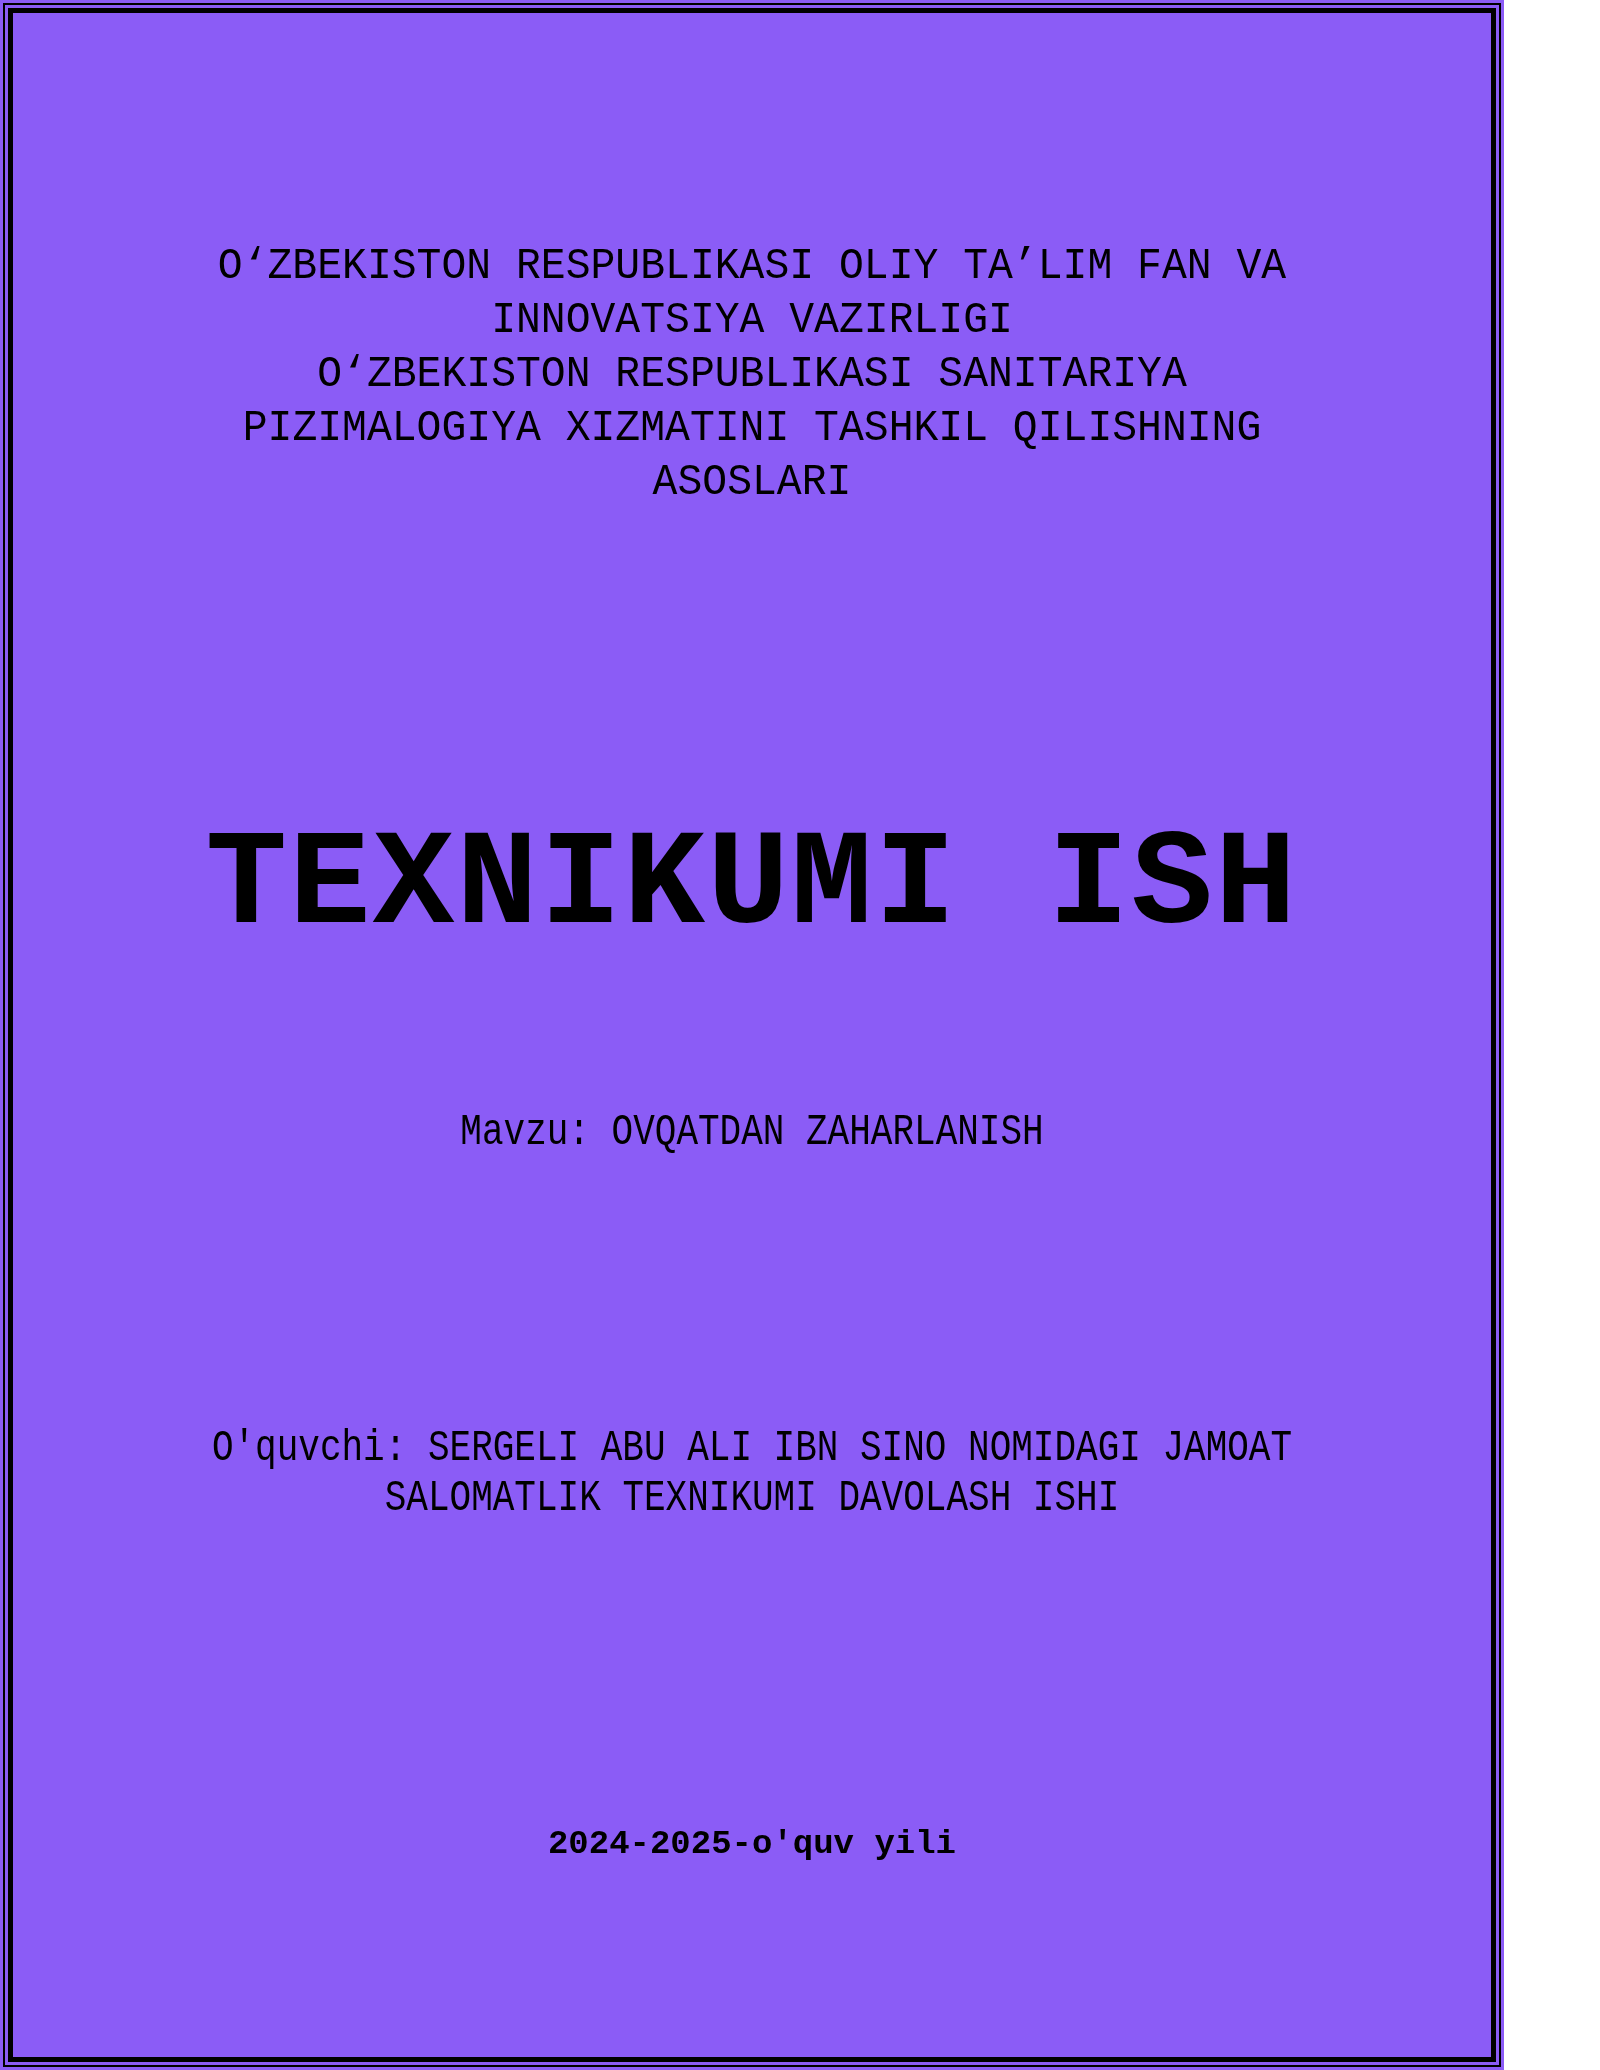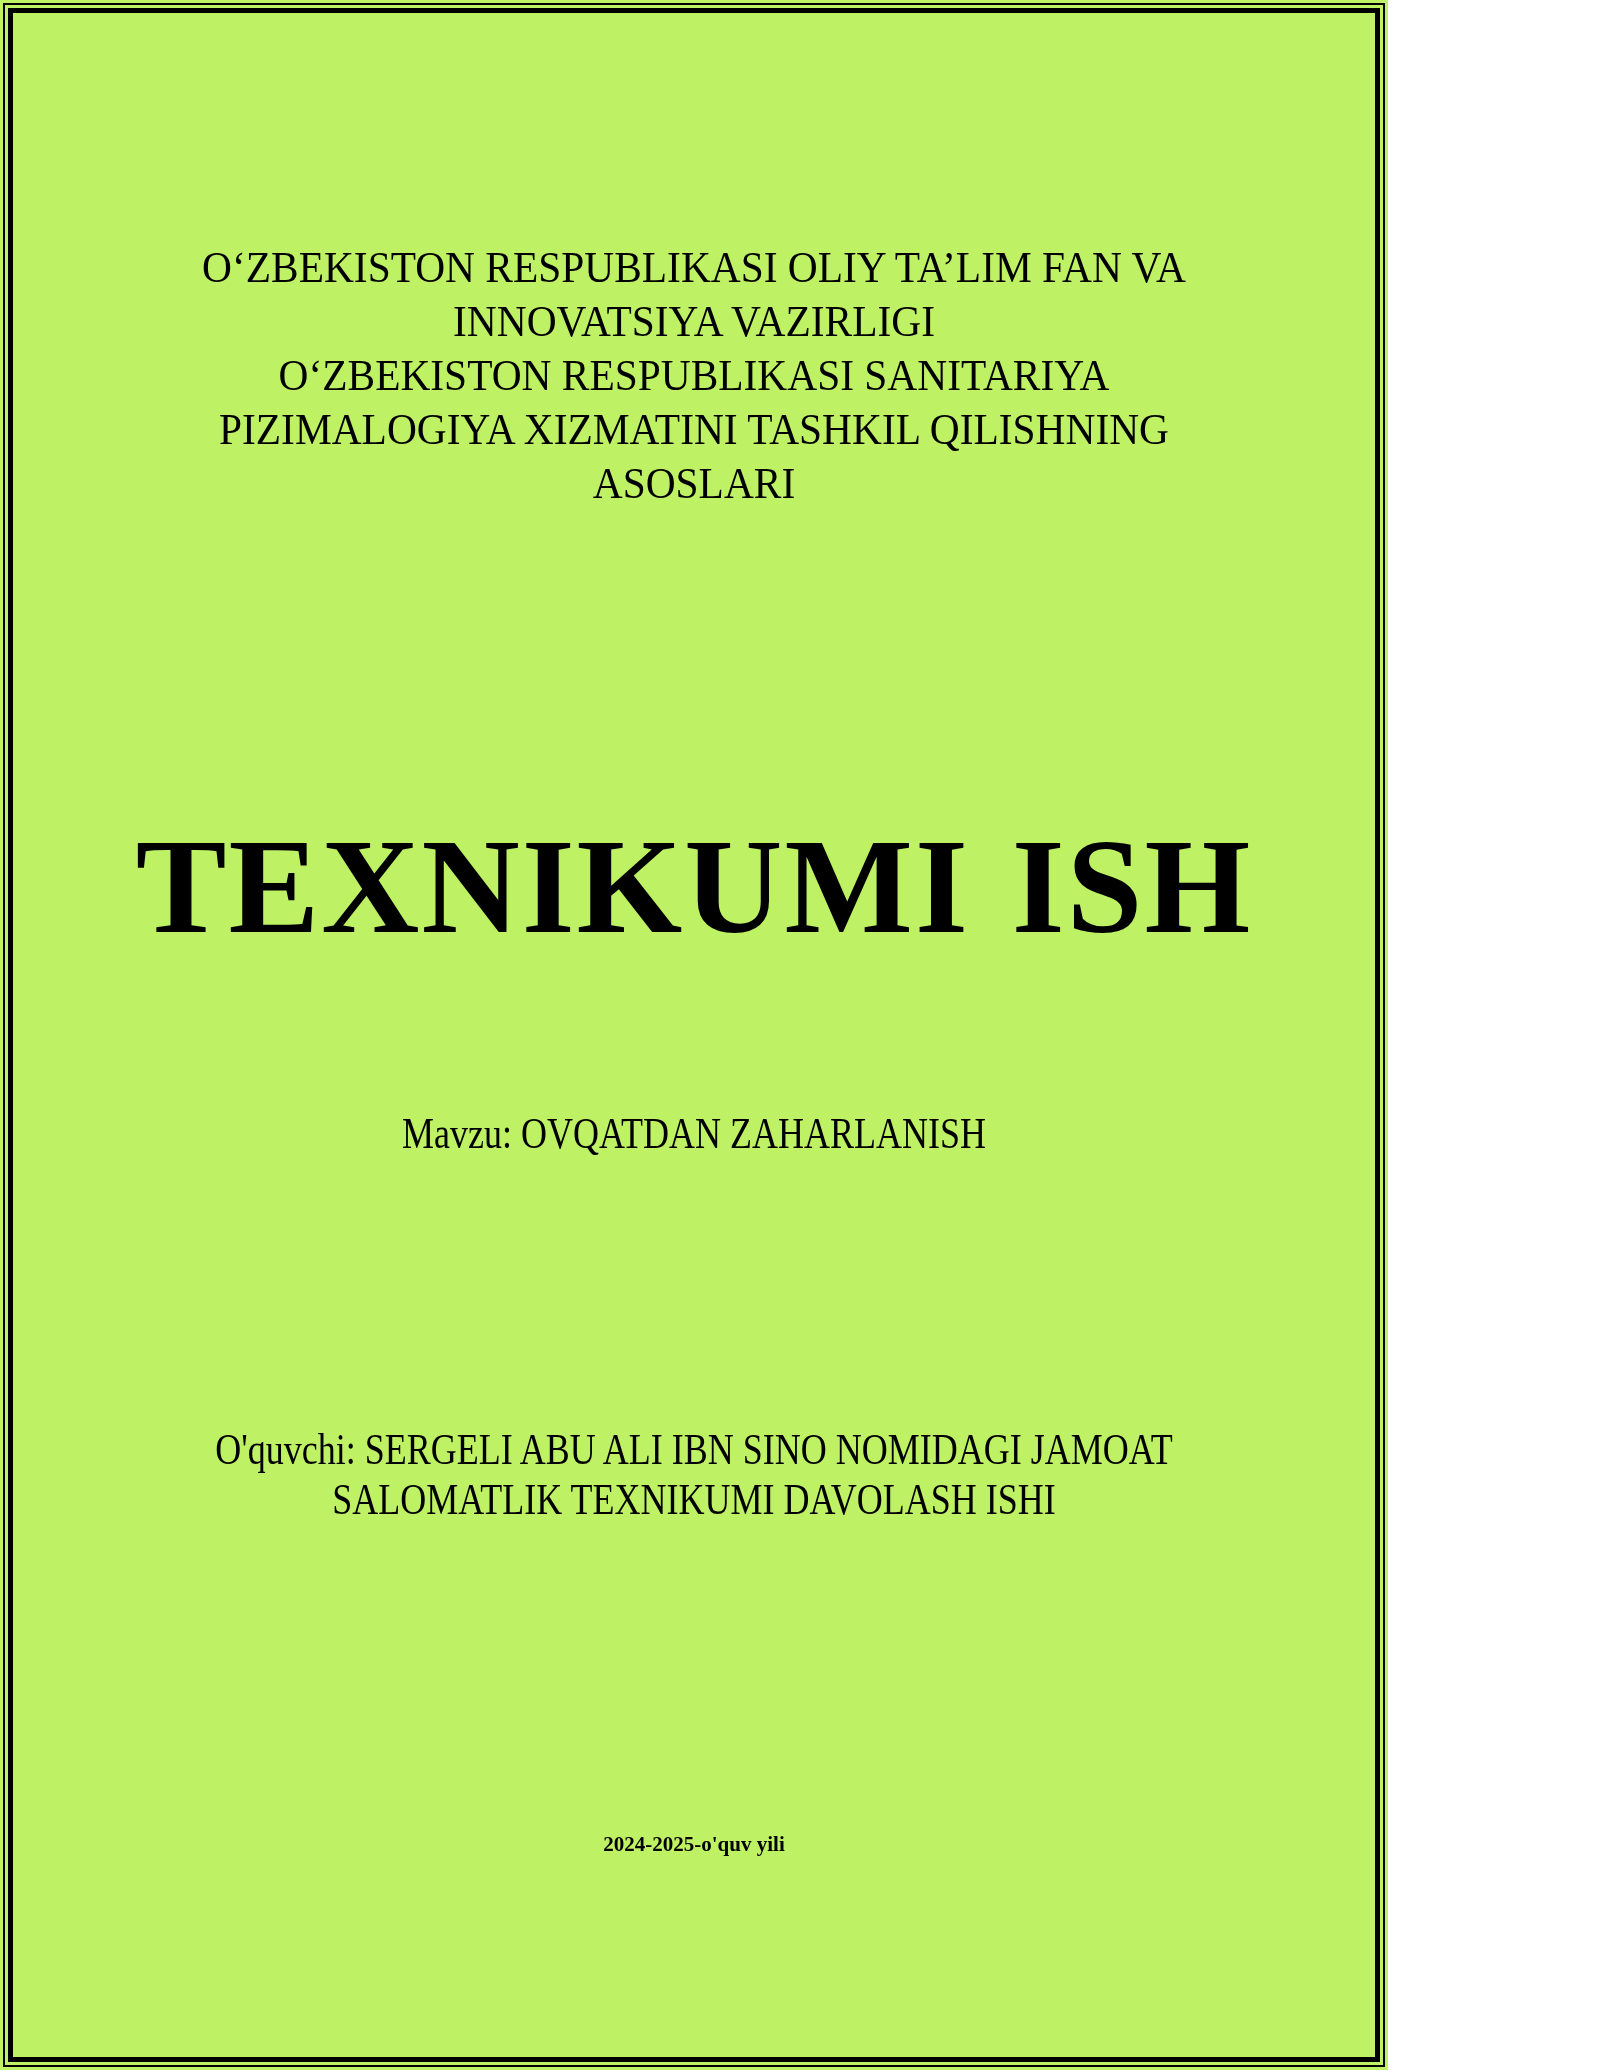--- a/index.html
+++ b/index.html
@@ -2,25 +2,25 @@
 <html><head>
 <meta charset="utf-8">
 <style>
   html, body {
     margin: 0;
     padding: 0;
     background: #ffffff;
   }
   .page {
     position: relative;
-    width: 1388px;
+    width: 1504px;
     height: 2070px;
-    background: #bef264;
+    background: #8b5cf6;
     overflow: hidden;
-    font-family: Liberation Serif, serif;
+    font-family: Liberation Mono, monospace;
     color: #000000;
   }
   
   .frame-outer {
     position: absolute;
     inset: 3px;
     border: 2px solid #000000;
   }
   .frame-inner {
     position: absolute;
@@ -59,21 +59,21 @@
   }
   .student-block {
     top: 1424px;
     font-size: 45px;
     line-height: 50px;
     transform: scaleX(0.80);
     transform-origin: 50% 50%;
   }
   .academic-year {
     top: 1828px;
-    font-size: 21px;
+    font-size: 34px;
     line-height: 32px;
     font-weight: bold;
   }
 </style>
 </head>
 <body>
 
 <div class="page">
   <div class="frame-outer">
     <div class="frame-inner"></div>

